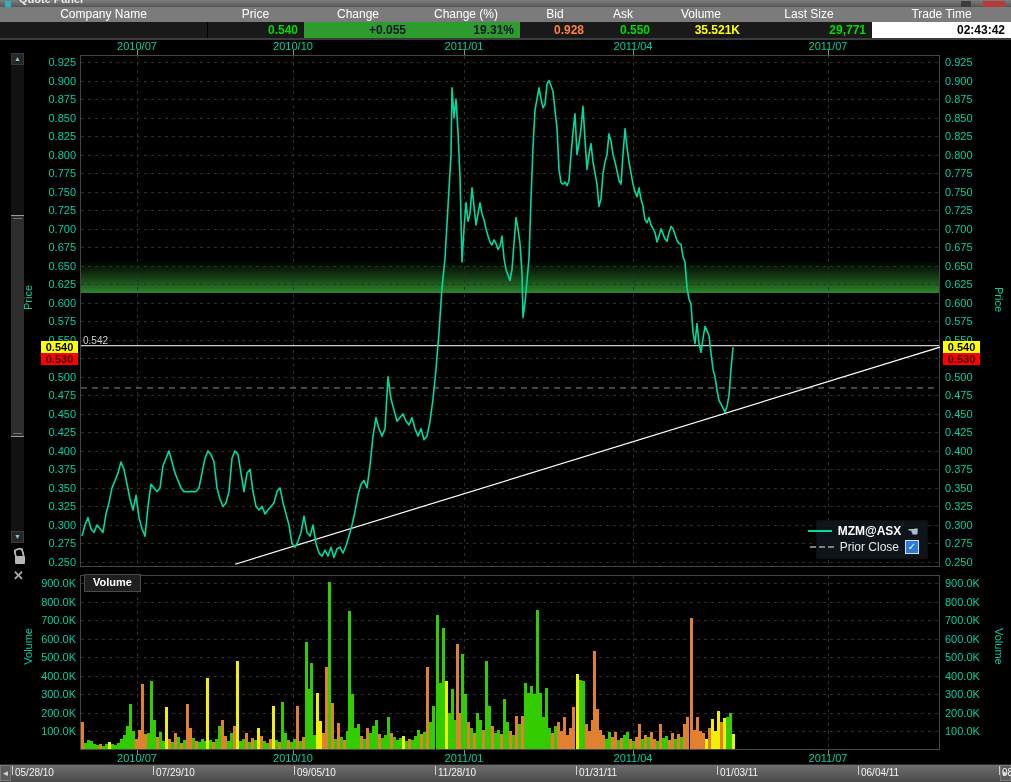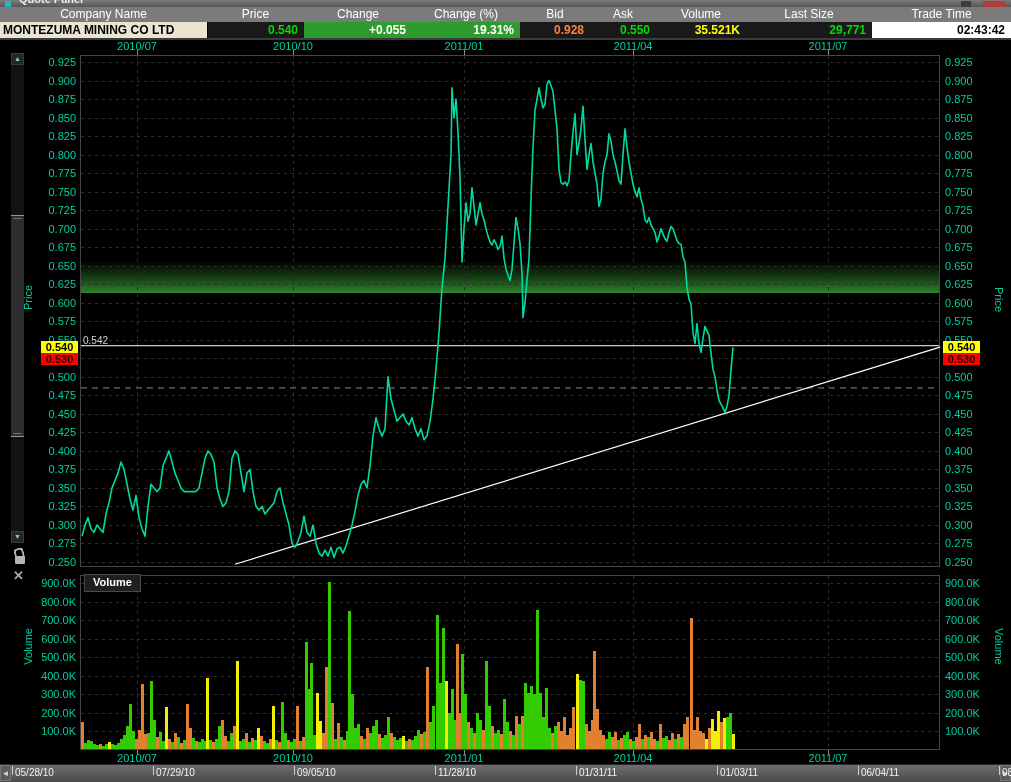--- a/index.html
+++ b/index.html
@@ -17,21 +17,21 @@
   .qheader{position:absolute;top:7px;left:0;width:1011px;height:15px;background:#7b7b7b;z-index:9;}
   .qrow{position:absolute;top:22px;left:0;width:1011px;height:16px;background:#191919;z-index:9;}
   .hc,.vc{position:absolute;top:0;box-sizing:border-box;white-space:nowrap;overflow:hidden;}
   .hc{height:15px;color:#fff;font-size:12px;line-height:15px;text-align:center;}
   .vc{height:16px;font-size:12px;line-height:16px;font-weight:bold;text-align:right;padding-right:6px;}
   .c0{left:0;width:207px}.c1{left:207px;width:97px}.c2{left:304px;width:108px}
   .c3{left:412px;width:108px}.c4{left:520px;width:70px}.c5{left:590px;width:66px}
   .c6{left:656px;width:90px}.c7{left:746px;width:126px}.c8{left:872px;width:139px}
   .vc.c0{text-align:left;padding-left:3px;background:#e9e5d2;color:#000;}
   .vc.c1{color:var(--up);border-left:1px solid #000;}
-  .vc.c2,.vc.c3{background:var(--chg);color:#ffffff;padding-left:12px;}
+  .vc.c2,.vc.c3{background:var(--chg);color:#0f172a;padding-left:12px;}
   .vc.c4{color:var(--bid);}.vc.c5{color:var(--up);}
   .vc.c6{color:var(--voly);}.vc.c7{color:var(--up);}
   .vc.c8{background:#fff;color:#000;}
   .strip{position:absolute;top:38px;left:0;width:1011px;height:2px;background:#3c3c3c;z-index:9;}
   
   .chart{position:absolute;left:0;top:0;width:1011px;height:782px;}
   .axlbl{position:absolute;font-size:11px;color:var(--teal);line-height:12px;}
   .axlbl.l{width:41px;text-align:right;}
   .hgrid{position:absolute;height:1px;background:repeating-linear-gradient(to right,#2e2e2e 0 3px,transparent 3px 7px);}
   .vgrid{position:absolute;width:1px;background:repeating-linear-gradient(to bottom,#2e2e2e 0 3px,transparent 3px 7px);}
@@ -108,20 +108,32 @@
     </div>
     <div class="xicon">✕</div>
 
     <div class="vlabel up" style="left:22px;top:285px">Price</div>
     <div class="vlabel" style="left:993px;top:287px">Price</div>
     <div class="vlabel up" style="left:22px;top:628px">Volume</div>
     <div class="vlabel" style="left:993px;top:628px">Volume</div>
 
     <div class="vol-tag">Volume</div>
 
+    <div class="legend">
+      <div class="lrow">
+        <span class="lsample solid"></span>
+        <span class="lname">MZM@ASX</span>
+        <span class="hand">☚</span>
+      </div>
+      <div class="lrow">
+        <span class="lsample dashed"></span>
+        <span class="lname dim">Prior Close</span>
+        <span class="cbox">✓</span>
+      </div>
+    </div>
 
     <div class="hsb"></div>
     <div class="hsb-btn lft">◄</div>
     <div class="hsb-btn rgt">►</div>
   <div class="band" style="top: 260.519px; height: 32.2222px;"></div>
       <div class="hgrid" style="left: 81px; width: 858px; top: 62px;"></div>
       <div class="axlbl l" style="left: 35px; top: 56px;">0.925</div>
       <div class="axlbl r" style="left: 945px; top: 56px;">0.925</div>
       <div class="hgrid" style="left: 81px; width: 858px; top: 81px;"></div>
       <div class="axlbl l" style="left: 35px; top: 75px;">0.900</div>
@@ -518,21 +530,20 @@
     <div class="hc c2">Change</div>
     <div class="hc c3">Change (%)</div>
     <div class="hc c4">Bid</div>
     <div class="hc c5">Ask</div>
     <div class="hc c6">Volume</div>
     <div class="hc c7">Last Size</div>
     <div class="hc c8">Trade Time</div>
   </div>
 
   <div class="qrow">
-    <div class="vc c0">MONTEZUMA MINING CO LTD</div>
     <div class="vc c1">0.540</div>
     <div class="vc c2">+0.055</div>
     <div class="vc c3">19.31%</div>
     <div class="vc c4">0.928</div>
     <div class="vc c5">0.550</div>
     <div class="vc c6">35.521K</div>
     <div class="vc c7">29,771</div>
     <div class="vc c8">02:43:42</div>
   </div>
   <div class="strip"></div>

